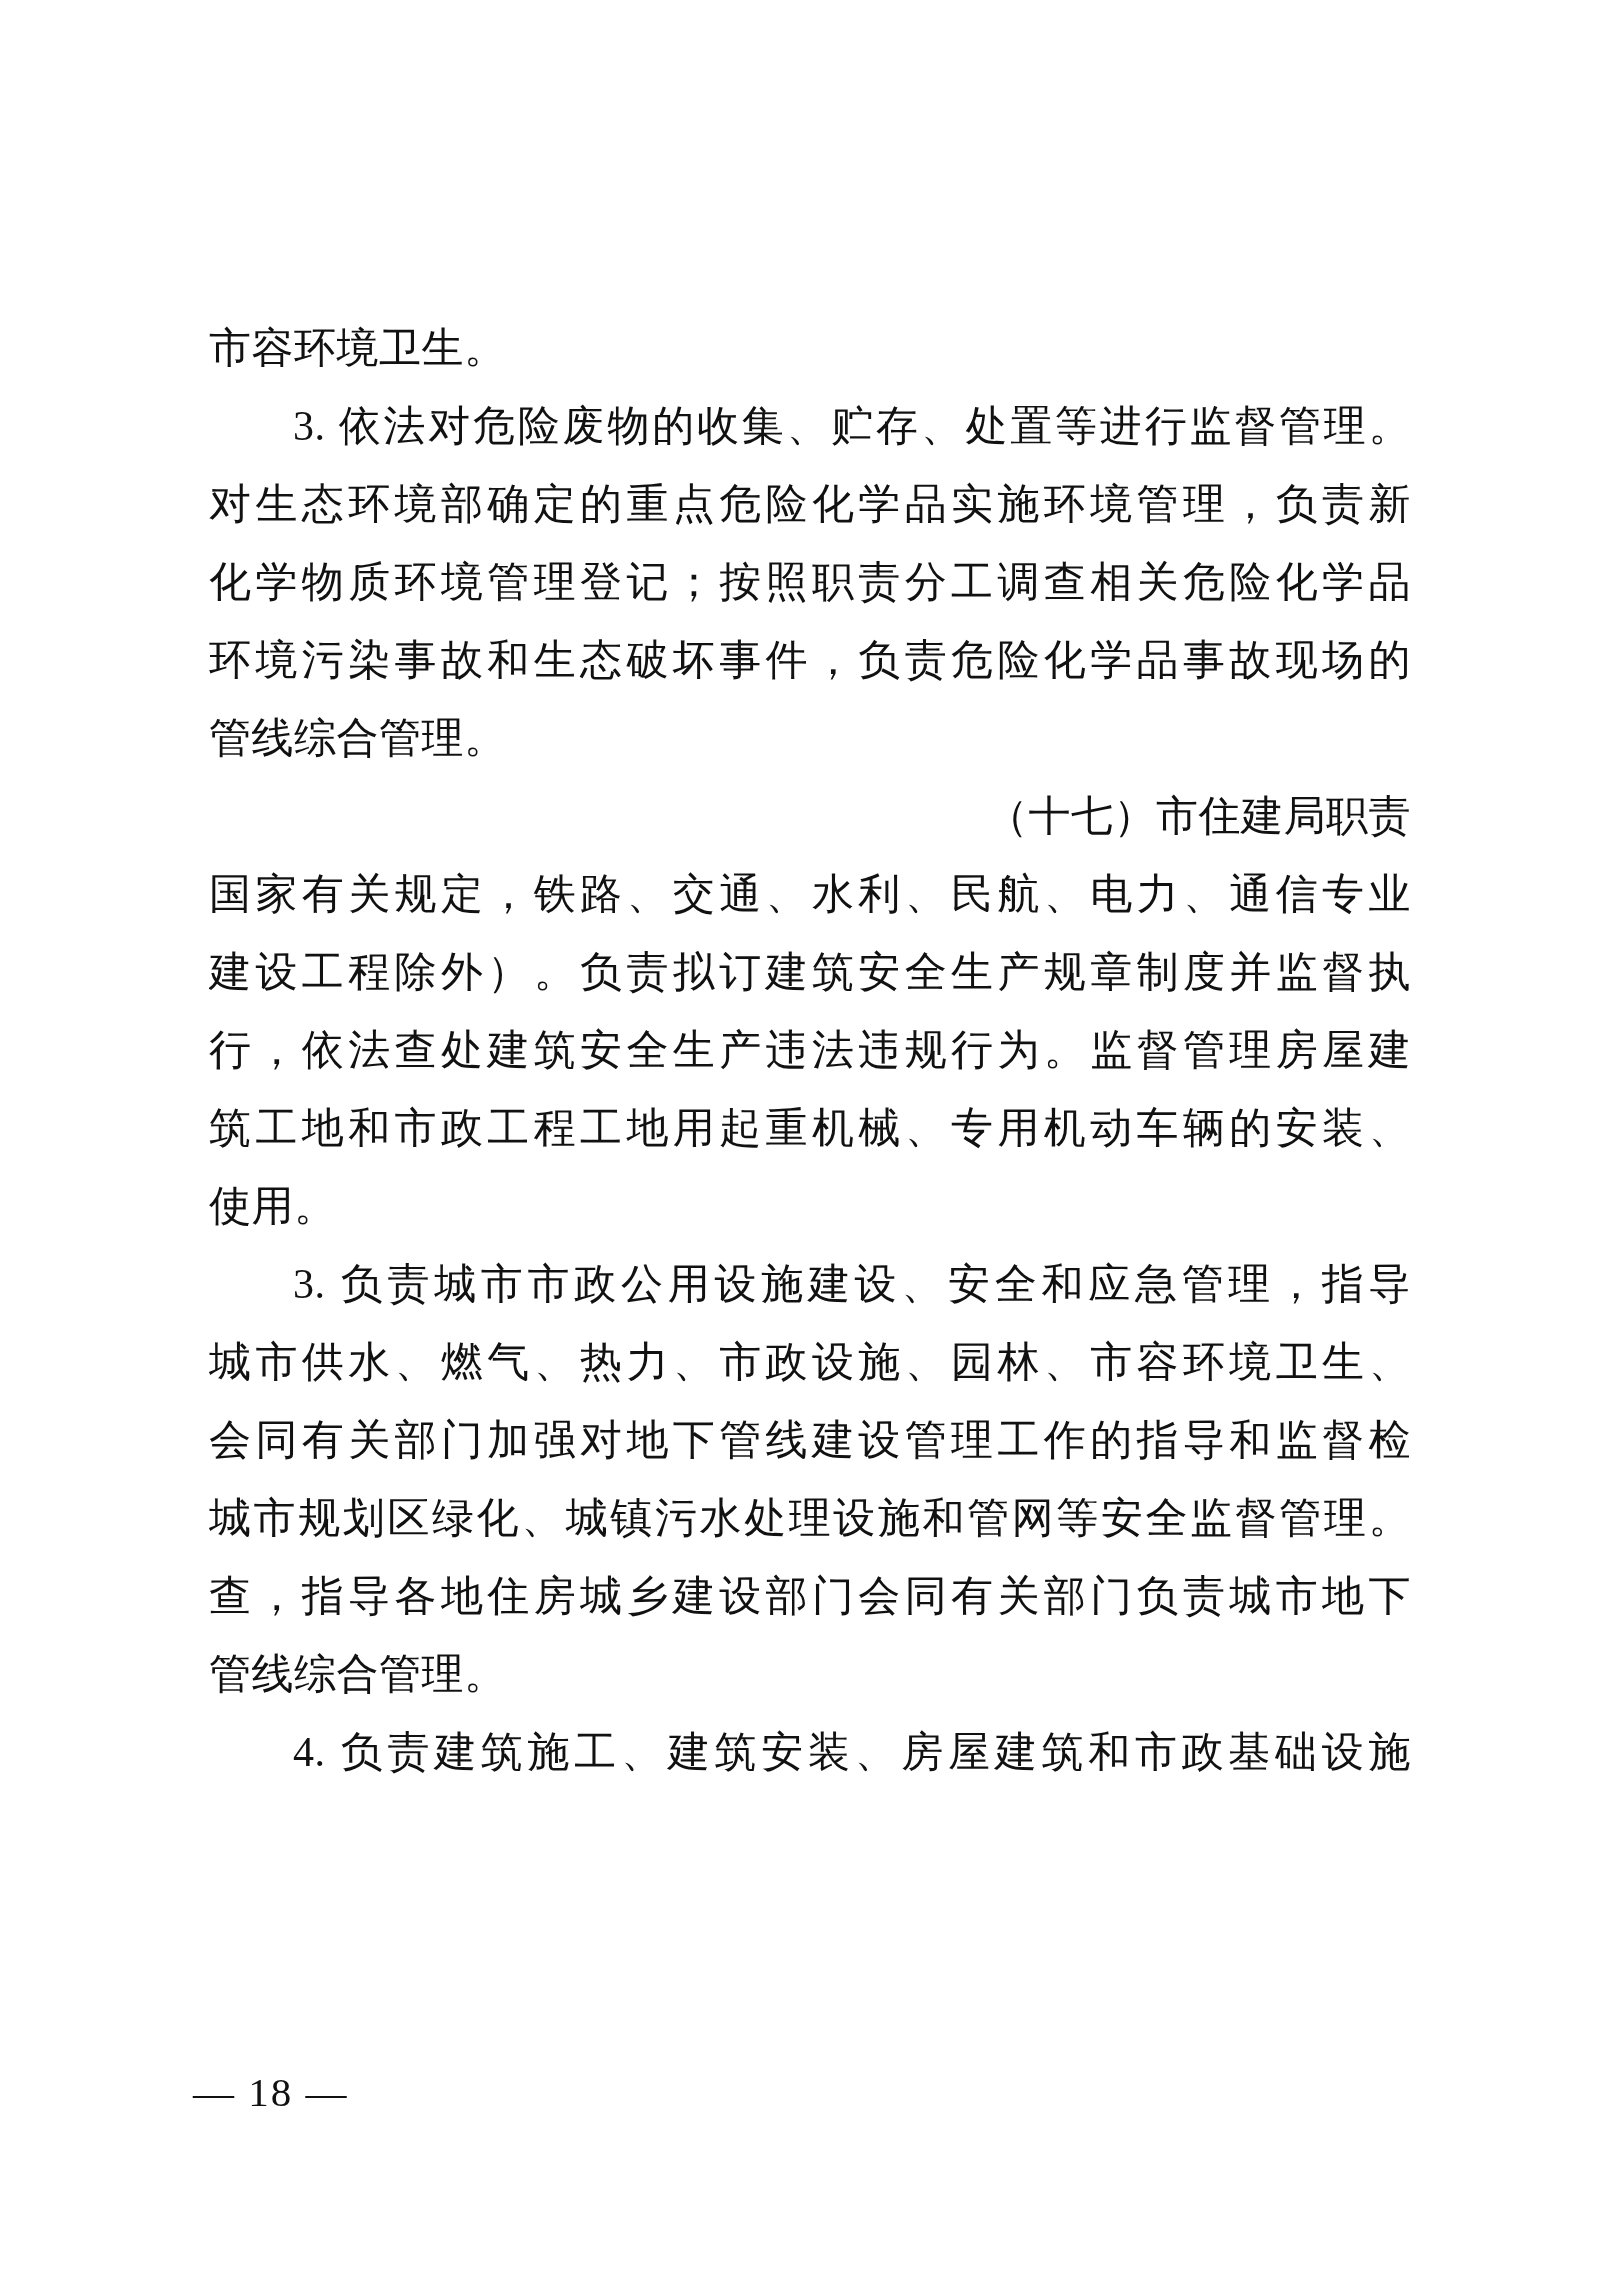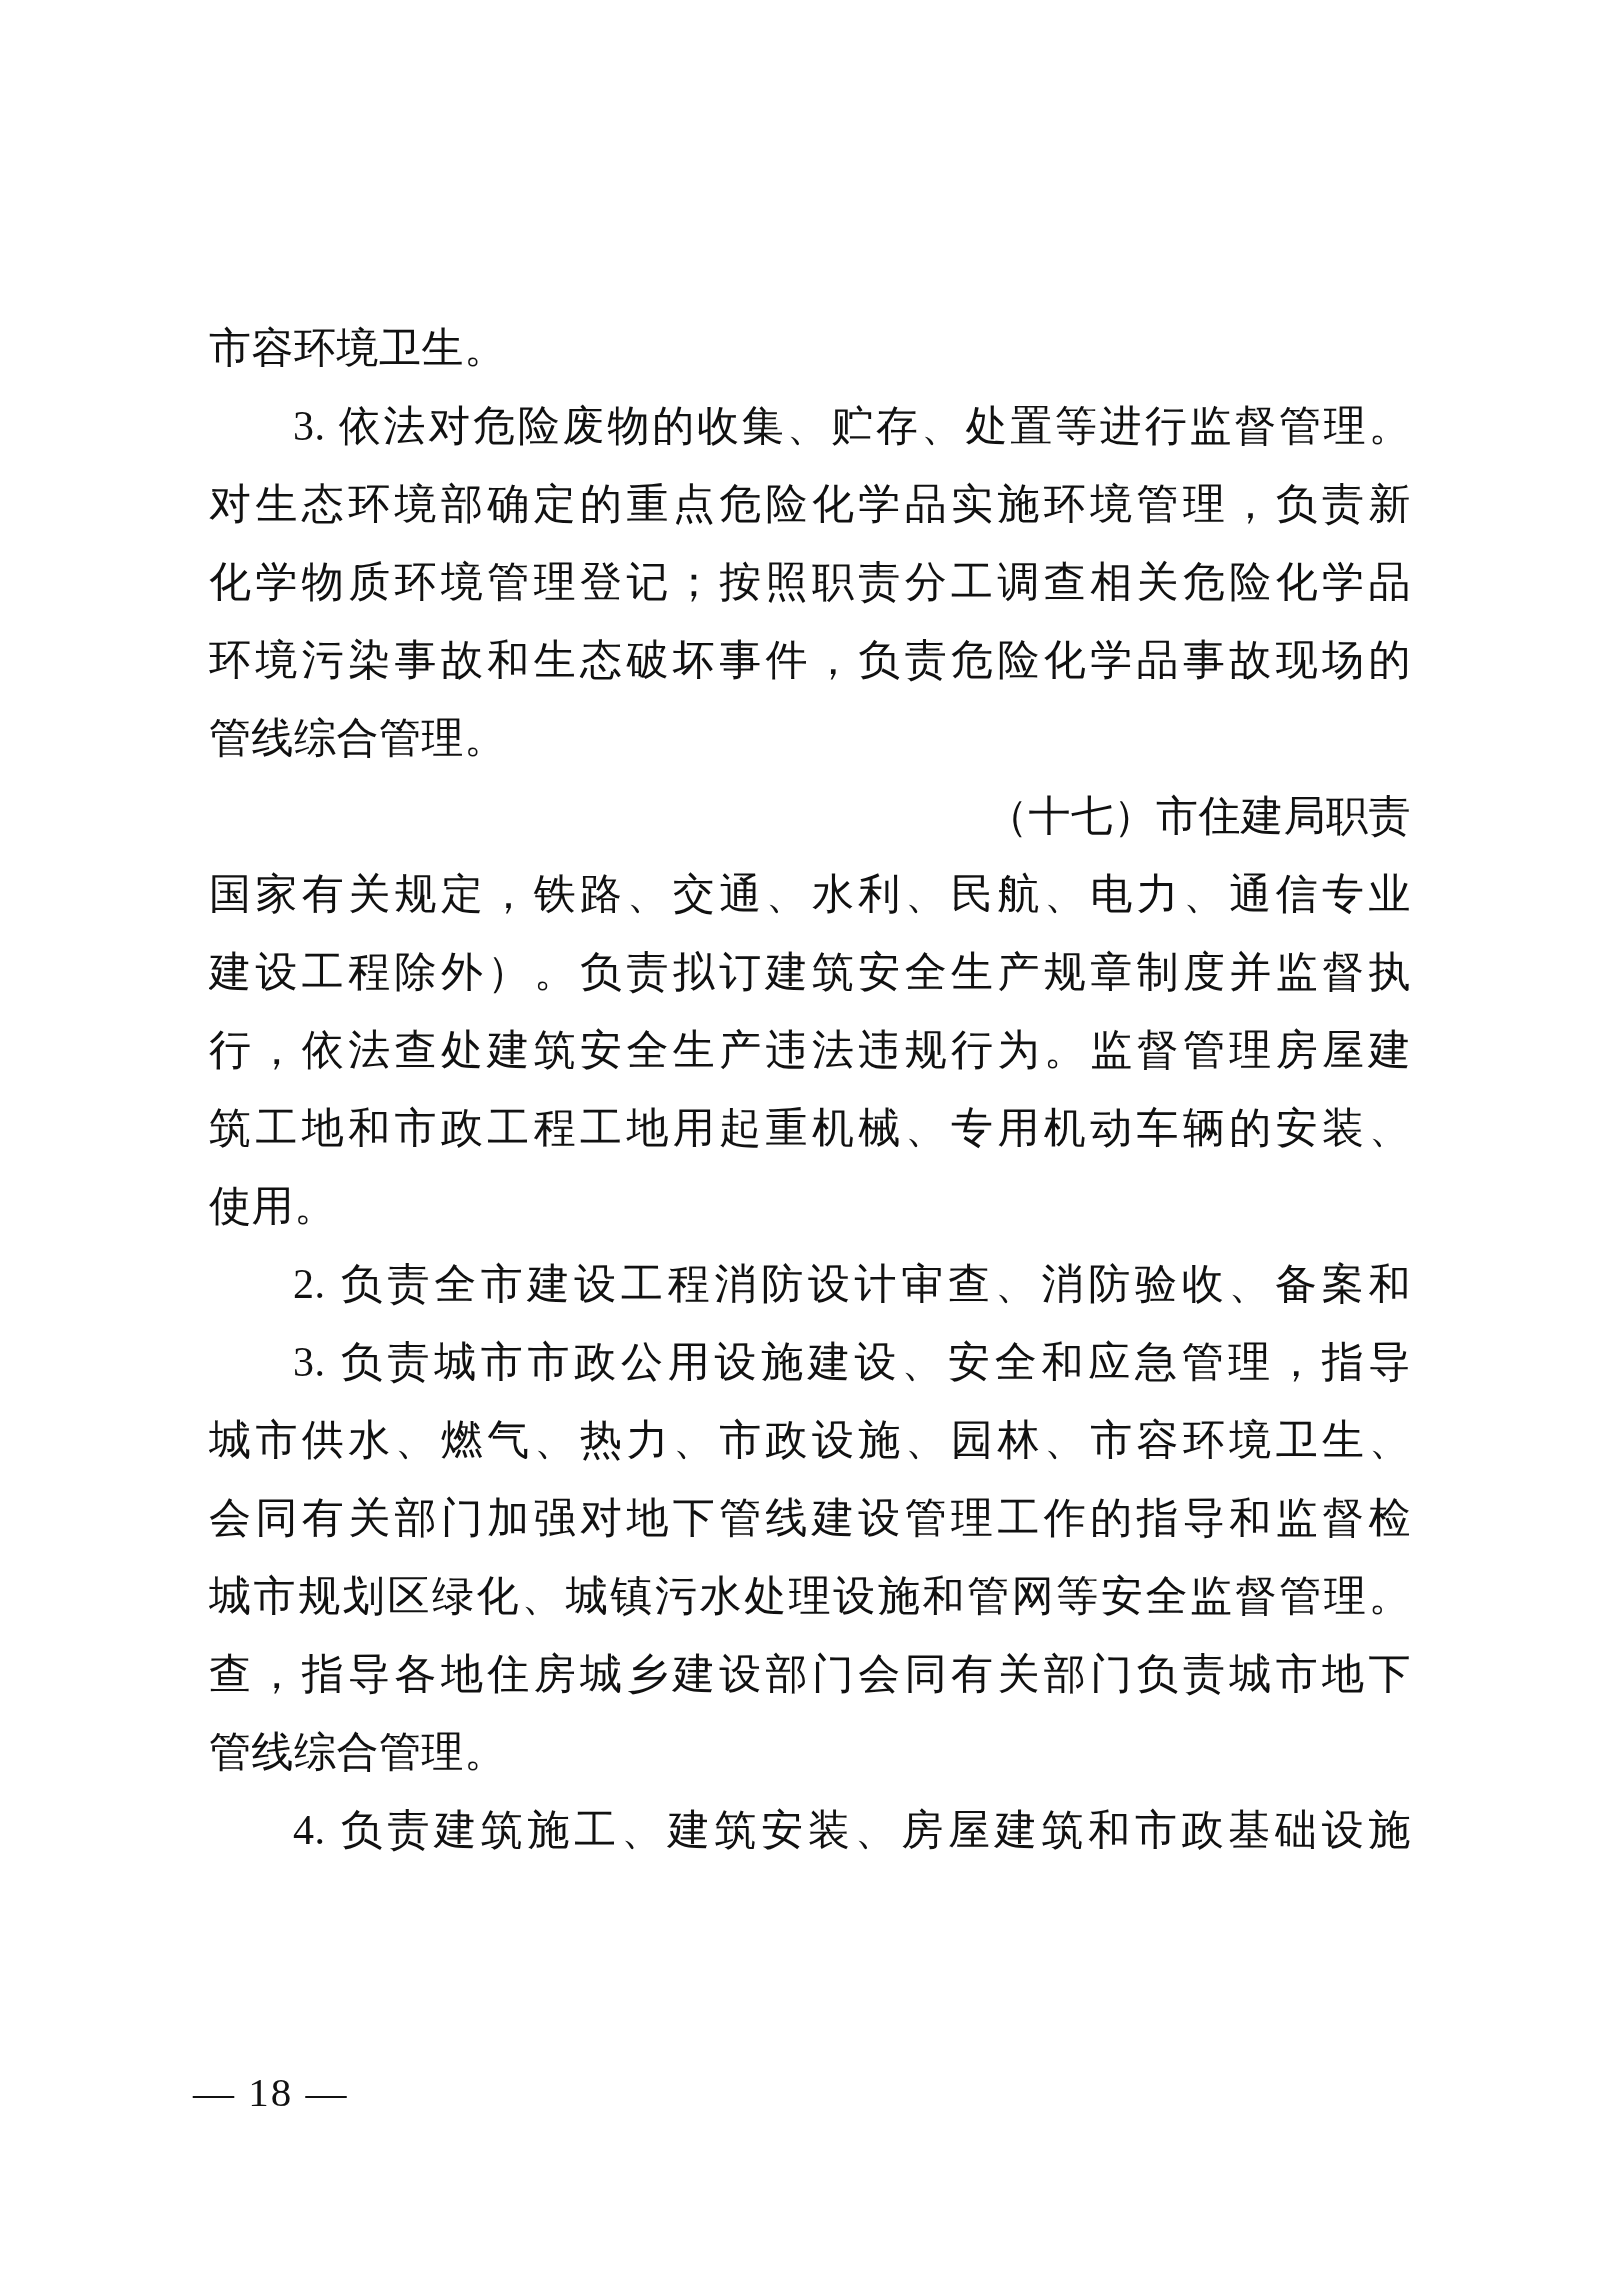--- a/index.html
+++ b/index.html
@@ -63,21 +63,20 @@
     <div class="line j">对生态环境部确定的重点危险化学品实施环境管理，负责新</div>
     <div class="line j">化学物质环境管理登记；按照职责分工调查相关危险化学品</div>
     <div class="line j">环境污染事故和生态破坏事件，负责危险化学品事故现场的</div>
     <div class="line">管线综合管理。</div>
     <div class="line indent">（十七）市住建局职责</div>
     <div class="line j">国家有关规定，铁路、交通、水利、民航、电力、通信专业</div>
     <div class="line j">建设工程除外）。负责拟订建筑安全生产规章制度并监督执</div>
     <div class="line j">行，依法查处建筑安全生产违法违规行为。监督管理房屋建</div>
     <div class="line j">筑工地和市政工程工地用起重机械、专用机动车辆的安装、</div>
     <div class="line">使用。</div>
-    <div class="line indent j">2. 负责全市建设工程消防设计审查、消防验收、备案和</div>
     <div class="line indent j">3. 负责城市市政公用设施建设、安全和应急管理，指导</div>
     <div class="line j">城市供水、燃气、热力、市政设施、园林、市容环境卫生、</div>
     <div class="line j">会同有关部门加强对地下管线建设管理工作的指导和监督检</div>
     <div class="line j">城市规划区绿化、城镇污水处理设施和管网等安全监督管理。</div>
     <div class="line j">查，指导各地住房城乡建设部门会同有关部门负责城市地下</div>
     <div class="line">管线综合管理。</div>
     <div class="line indent j">4. 负责建筑施工、建筑安装、房屋建筑和市政基础设施</div>
   </div>
   <div class="footer">— 18 —</div>
 </div>

